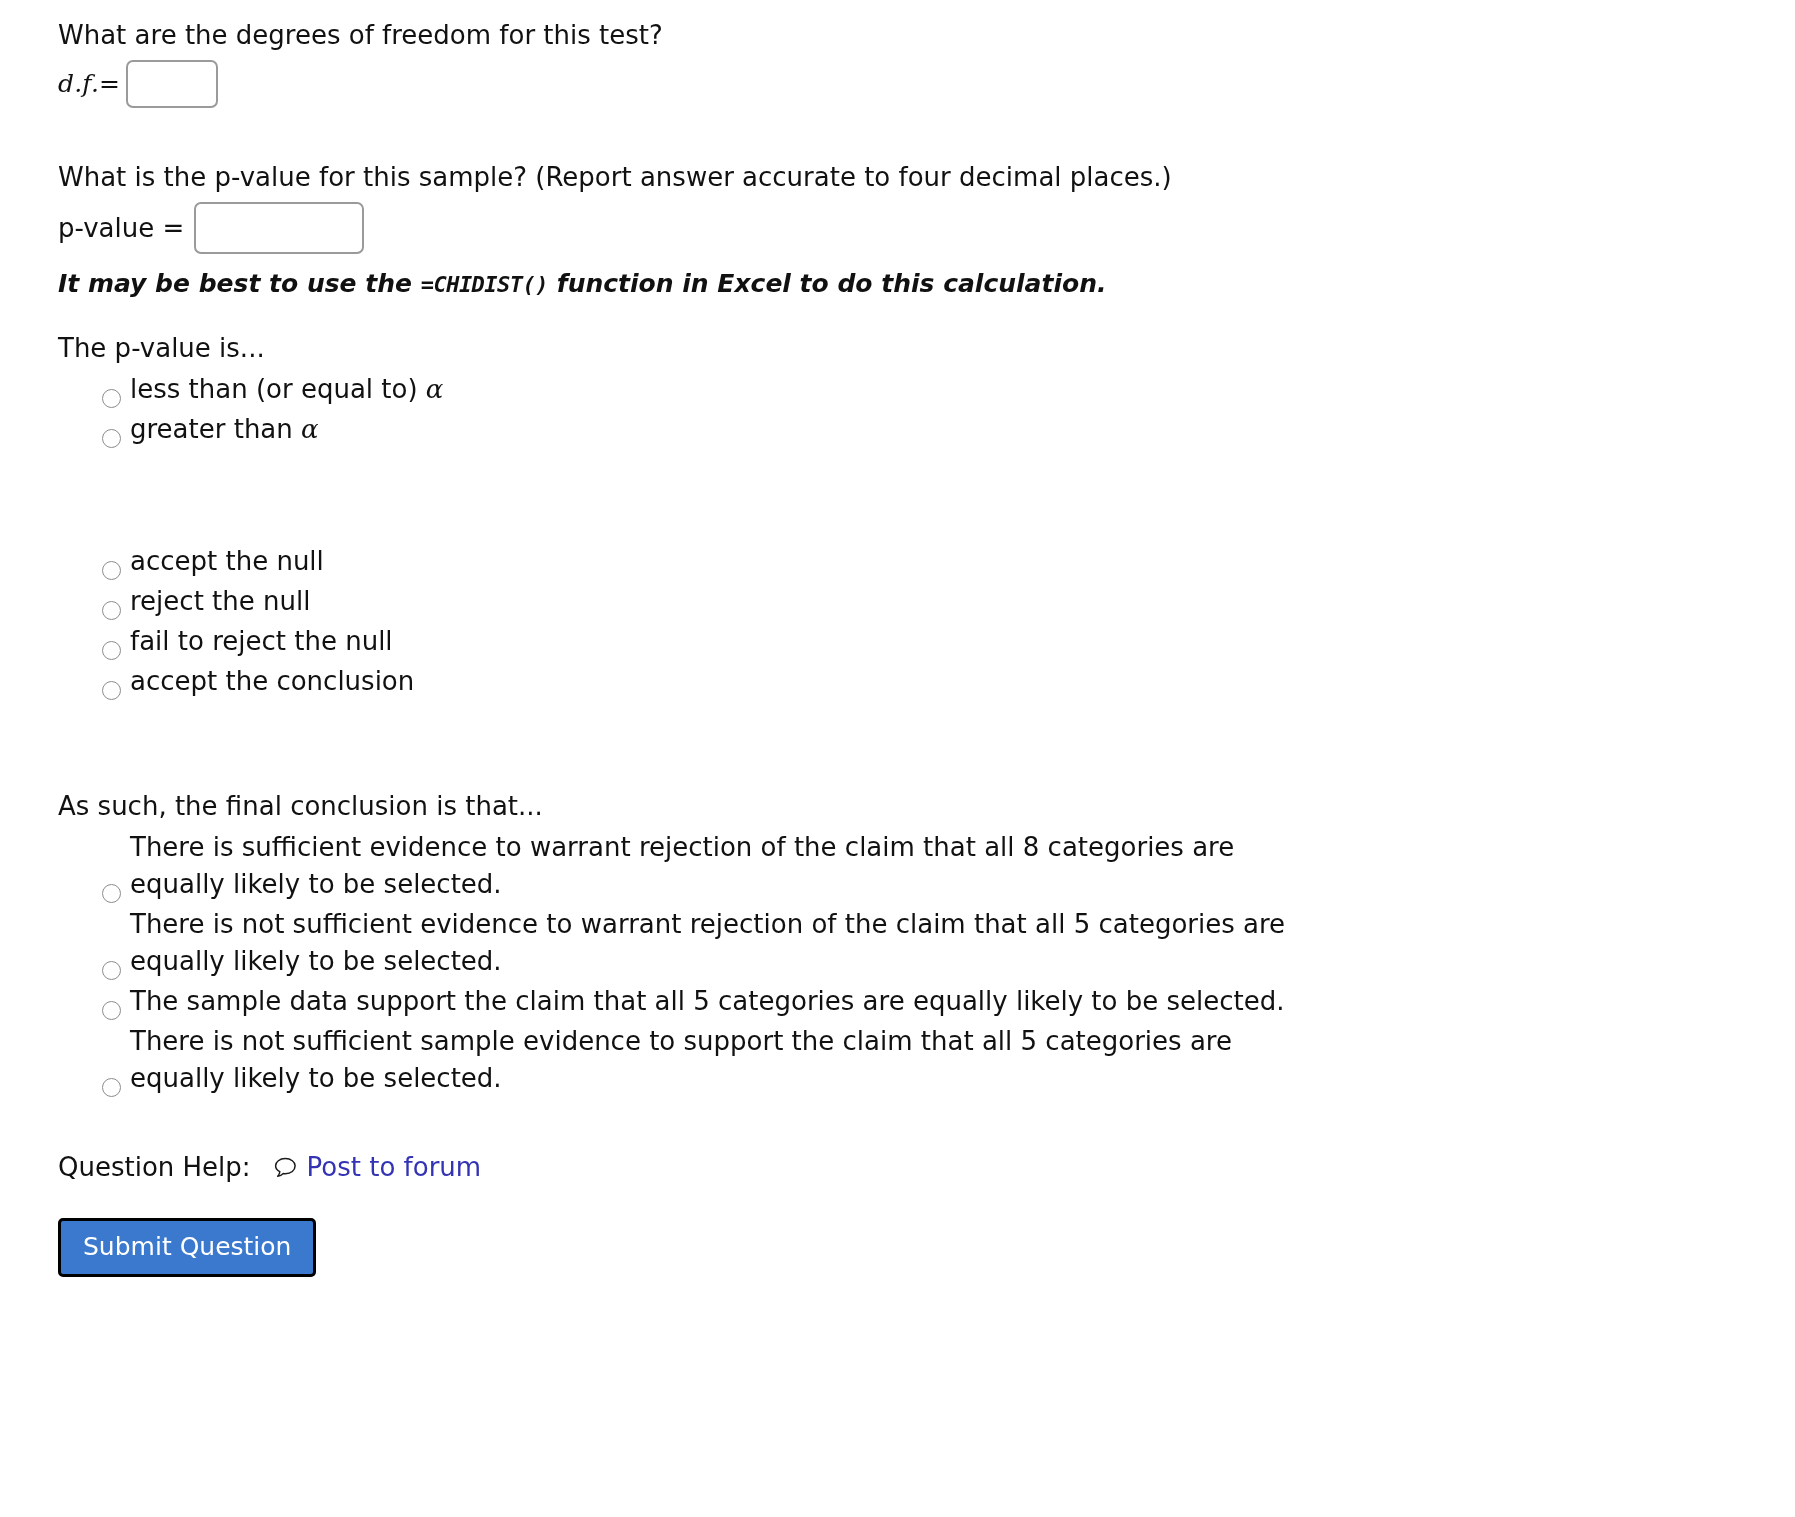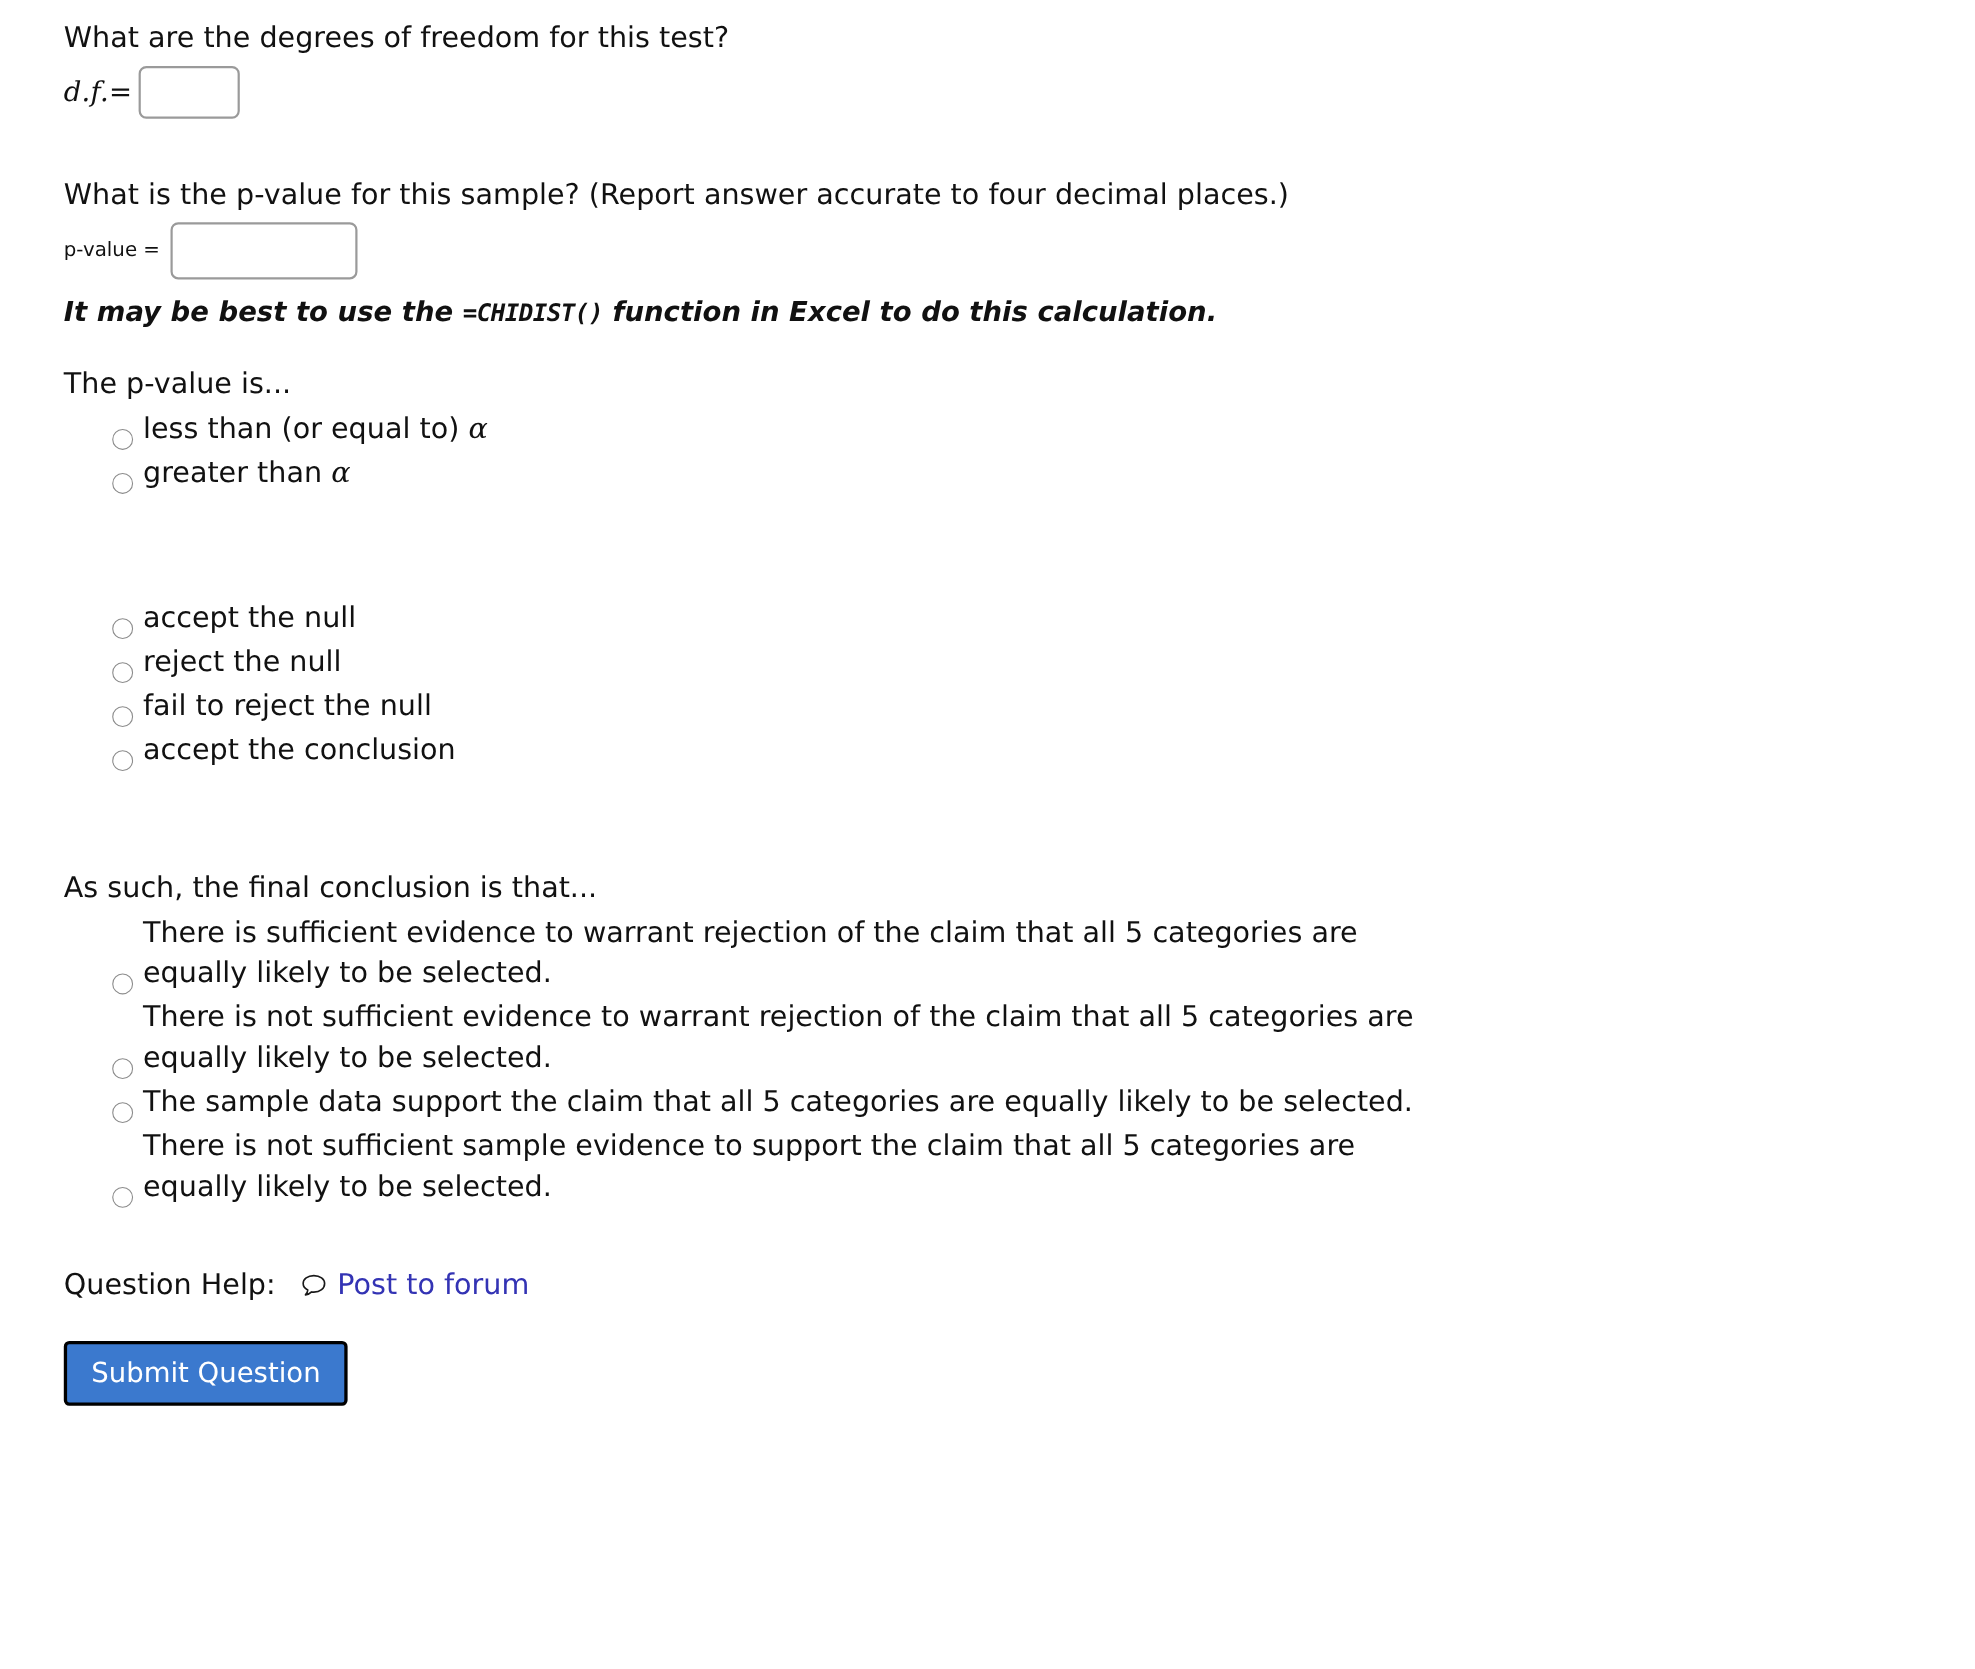--- a/index.html
+++ b/index.html
@@ -39,21 +39,21 @@
     white-space: nowrap;
   }
 
   .field-row {
     display: flex;
     align-items: center;
     margin-top: 8px;
   }
 
   .field-label {
-    font-size: 18px;
+    font-size: 26px;
     line-height: 30px;
     color: #111111;
     white-space: nowrap;
   }
   .field-label.italic-mathy {
     font-style: italic;
     font-family: "DejaVu Serif", serif;
     font-size: 25px;
     letter-spacing: 0.2px;
   }
@@ -274,21 +274,21 @@
 
     <div class="gap-lg"></div>
 
     
     <div class="group">
       <div class="group-title">As such, the final conclusion is that...</div>
       <div class="options">
 
         <label class="option option-wide">
           <span class="radio"></span>
-          <span class="option-label">There is sufficient evidence to warrant rejection of the claim that all 5 categories are equally likely to be selected.</span>
+          <span class="option-label">There is sufficient evidence to warrant rejection of the claim that all 8 categories are equally likely to be selected.</span>
         </label>
 
         <label class="option option-wide">
           <span class="radio"></span>
           <span class="option-label">There is not sufficient evidence to warrant rejection of the claim that all 5 categories are equally likely to be selected.</span>
         </label>
 
         <label class="option option-wide">
           <span class="radio"></span>
           <span class="option-label">The sample data support the claim that all 5 categories are equally likely to be selected.</span>

